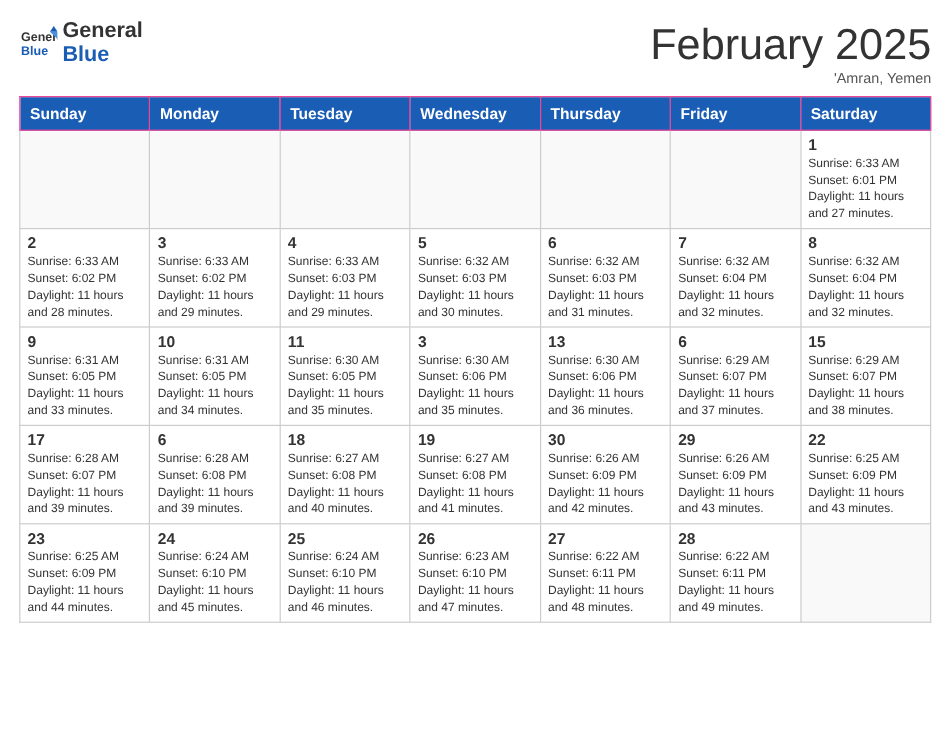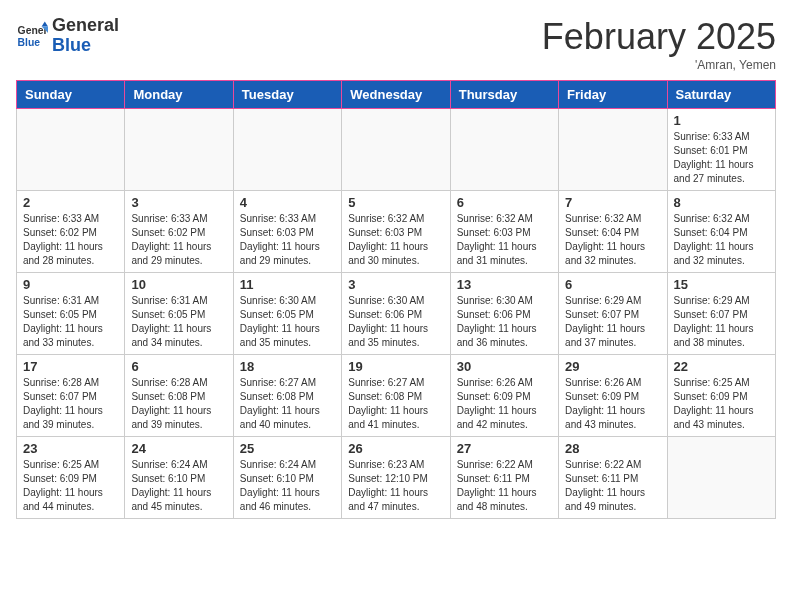--- a/index.html
+++ b/index.html
@@ -286,21 +286,21 @@
         </td>
         <td>
           <div class="day-num">25</div>
           <div class="day-info">Sunrise: 6:24 AM
 Sunset: 6:10 PM
 Daylight: 11 hours and 46 minutes.</div>
         </td>
         <td>
           <div class="day-num">26</div>
           <div class="day-info">Sunrise: 6:23 AM
-Sunset: 12:10 PM
+Sunset: 6:10 PM
 Daylight: 11 hours and 47 minutes.</div>
         </td>
         <td>
           <div class="day-num">27</div>
           <div class="day-info">Sunrise: 6:22 AM
 Sunset: 6:11 PM
 Daylight: 11 hours and 48 minutes.</div>
         </td>
         <td>
           <div class="day-num">28</div>

